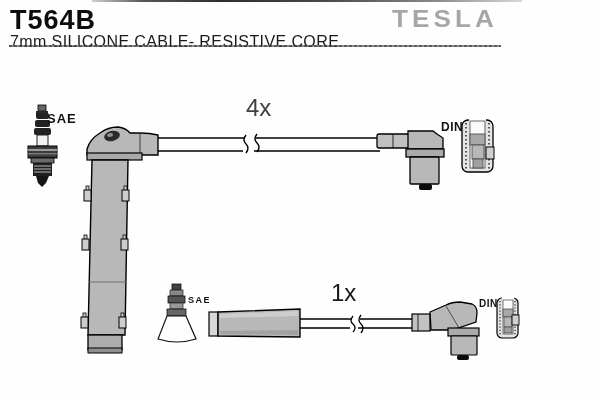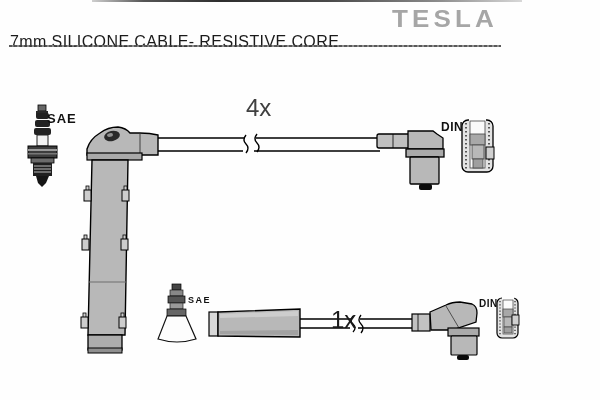--- a/index.html
+++ b/index.html
@@ -34,29 +34,30 @@
     background:repeating-linear-gradient(90deg,#3c3c3c 0 3px,#7b7b7b 3px 5px);
     opacity:.85;
   }
   
   .lbl{position:absolute;white-space:nowrap;}
   .lbl-sae-top{left:47px;top:111px;font-size:13px;font-weight:700;letter-spacing:1px;}
   .lbl-din-top{left:441px;top:120px;font-size:12px;font-weight:700;letter-spacing:0.5px;}
   .lbl-qty-top{left:246px;top:94px;font-size:24px;font-weight:400;color:#404040;}
   .lbl-sae-bottom{left:188px;top:295px;font-size:9px;font-weight:700;letter-spacing:1.5px;}
   .lbl-din-bottom{left:479px;top:298px;font-size:10px;font-weight:700;letter-spacing:0.5px;}
-  .lbl-qty-bottom{left:331px;top:279px;font-size:24px;font-weight:400;color:#1a1a1a;margin-top:27px;}
+  .lbl-qty-bottom{left:331px;top:279px;font-size:24px;font-weight:400;color:#1a1a1a;}
   svg.diagram{position:absolute;left:0;top:0;}
 </style>
 </head>
 <body>
 
 <div class="page">
 
   <div class="scan-line-top"></div>
+  <div class="part-number">T564B</div>
   <div class="subtitle">7mm SILICONE CABLE- RESISTIVE CORE</div>
   <div class="brand-logo">TESLA</div>
   <div class="header-divider"></div>
 
   <svg class="diagram" width="600" height="400" viewBox="0 0 600 400">
 
     <g>
       <rect x="38" y="105" width="8" height="6" fill="#666" stroke="#000" stroke-width="0.8"></rect>
       <rect x="36" y="111" width="12" height="4" fill="#2a2a2a"></rect>
       <rect x="36" y="113" width="13" height="6" rx="2" fill="#222"></rect>

